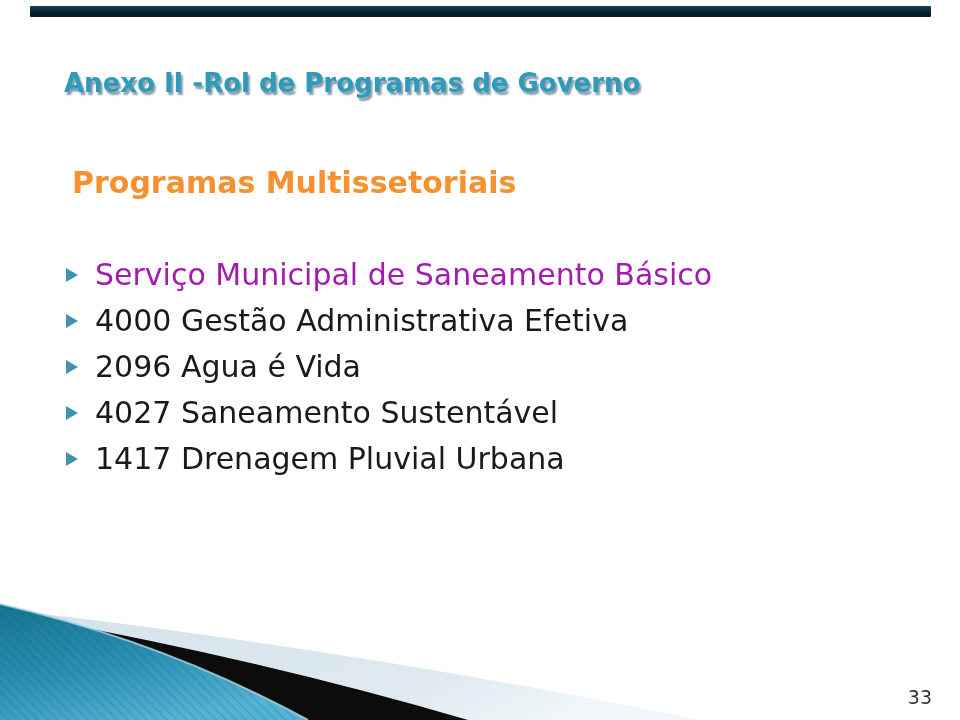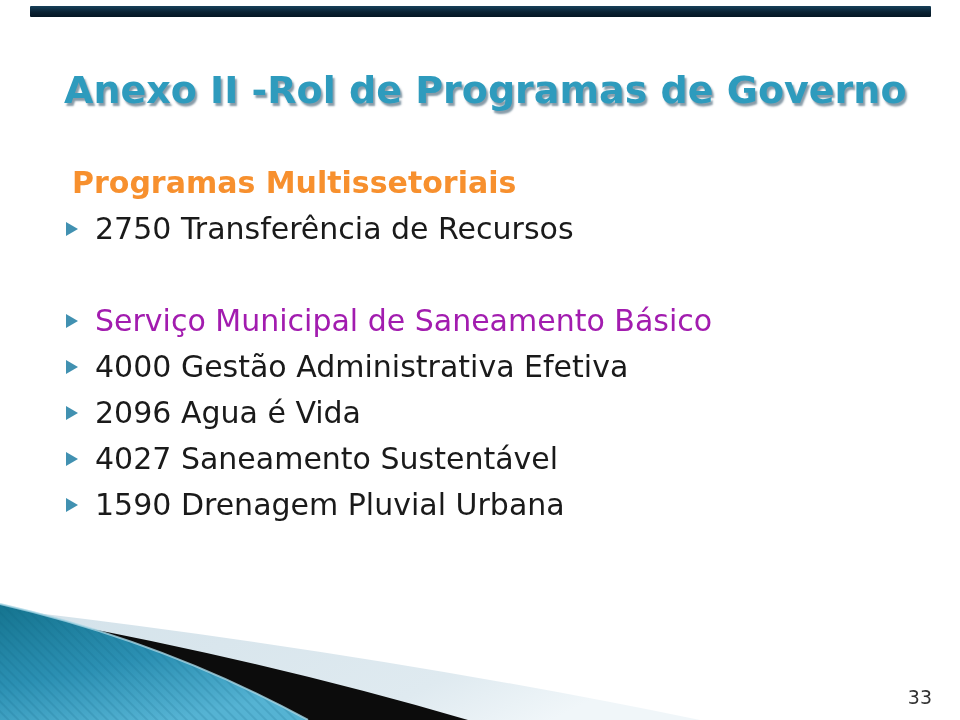--- a/index.html
+++ b/index.html
@@ -8,21 +8,21 @@
     background:#ffffff;
     font-family:"DejaVu Sans","Liberation Sans",sans-serif;
   }
   .top-bar{
     position:absolute;left:30px;top:6px;width:901px;height:11px;
     background:linear-gradient(180deg,#17405a 0%,#0a2233 55%,#041623 100%);
     border-radius:1px;
   }
   .slide-title{
     position:absolute;left:64px;top:68px;width:870px;
-    font-size:38px;font-weight:bold;letter-spacing:0px;
+    font-size:26px;font-weight:bold;letter-spacing:0px;
     color:#2e9bbd;
     text-shadow:2px 3px 2px rgba(36,72,96,0.55);
     white-space:nowrap;
   }
   .content{
     position:absolute;left:66px;top:160px;width:830px;
   }
   .line{
     position:relative;height:46px;line-height:46px;
     font-size:30px;color:#1a1a1a;white-space:nowrap;
@@ -51,44 +51,40 @@
 <body>
 
 <div class="top-bar"></div>
 
 <div class="slide-title">Anexo II -Rol de Programas de Governo</div>
 
 <div class="content">
   <div class="line heading">
     <span class="txt">Programas Multissetoriais</span>
   </div>
-  <div class="line">
-    <span class="arrow"></span>
-    <span class="txt">2750 Transferência de Recursos</span>
-  </div>
   <div class="line spacer"></div>
   <div class="line orange">
     <span class="arrow"></span>
     <span class="txt">Serviço Municipal de Saneamento Básico</span>
   </div>
   <div class="line">
     <span class="arrow"></span>
     <span class="txt">4000 Gestão Administrativa Efetiva</span>
   </div>
   <div class="line">
     <span class="arrow"></span>
     <span class="txt">2096 Agua é Vida</span>
   </div>
   <div class="line">
     <span class="arrow"></span>
     <span class="txt">4027 Saneamento Sustentável</span>
   </div>
   <div class="line">
     <span class="arrow"></span>
-    <span class="txt">1590 Drenagem Pluvial Urbana</span>
+    <span class="txt">1417 Drenagem Pluvial Urbana</span>
   </div>
 </div>
 
 <svg class="swoosh" viewBox="0 0 960 720" width="960" height="720" xmlns="http://www.w3.org/2000/svg">
   <defs>
     <linearGradient id="tealGrad" x1="0" y1="0" x2="0.55" y2="1">
       <stop offset="0" stop-color="#15748f"></stop>
       <stop offset="0.55" stop-color="#2b90b3"></stop>
       <stop offset="1" stop-color="#55b3d3"></stop>
     </linearGradient>

